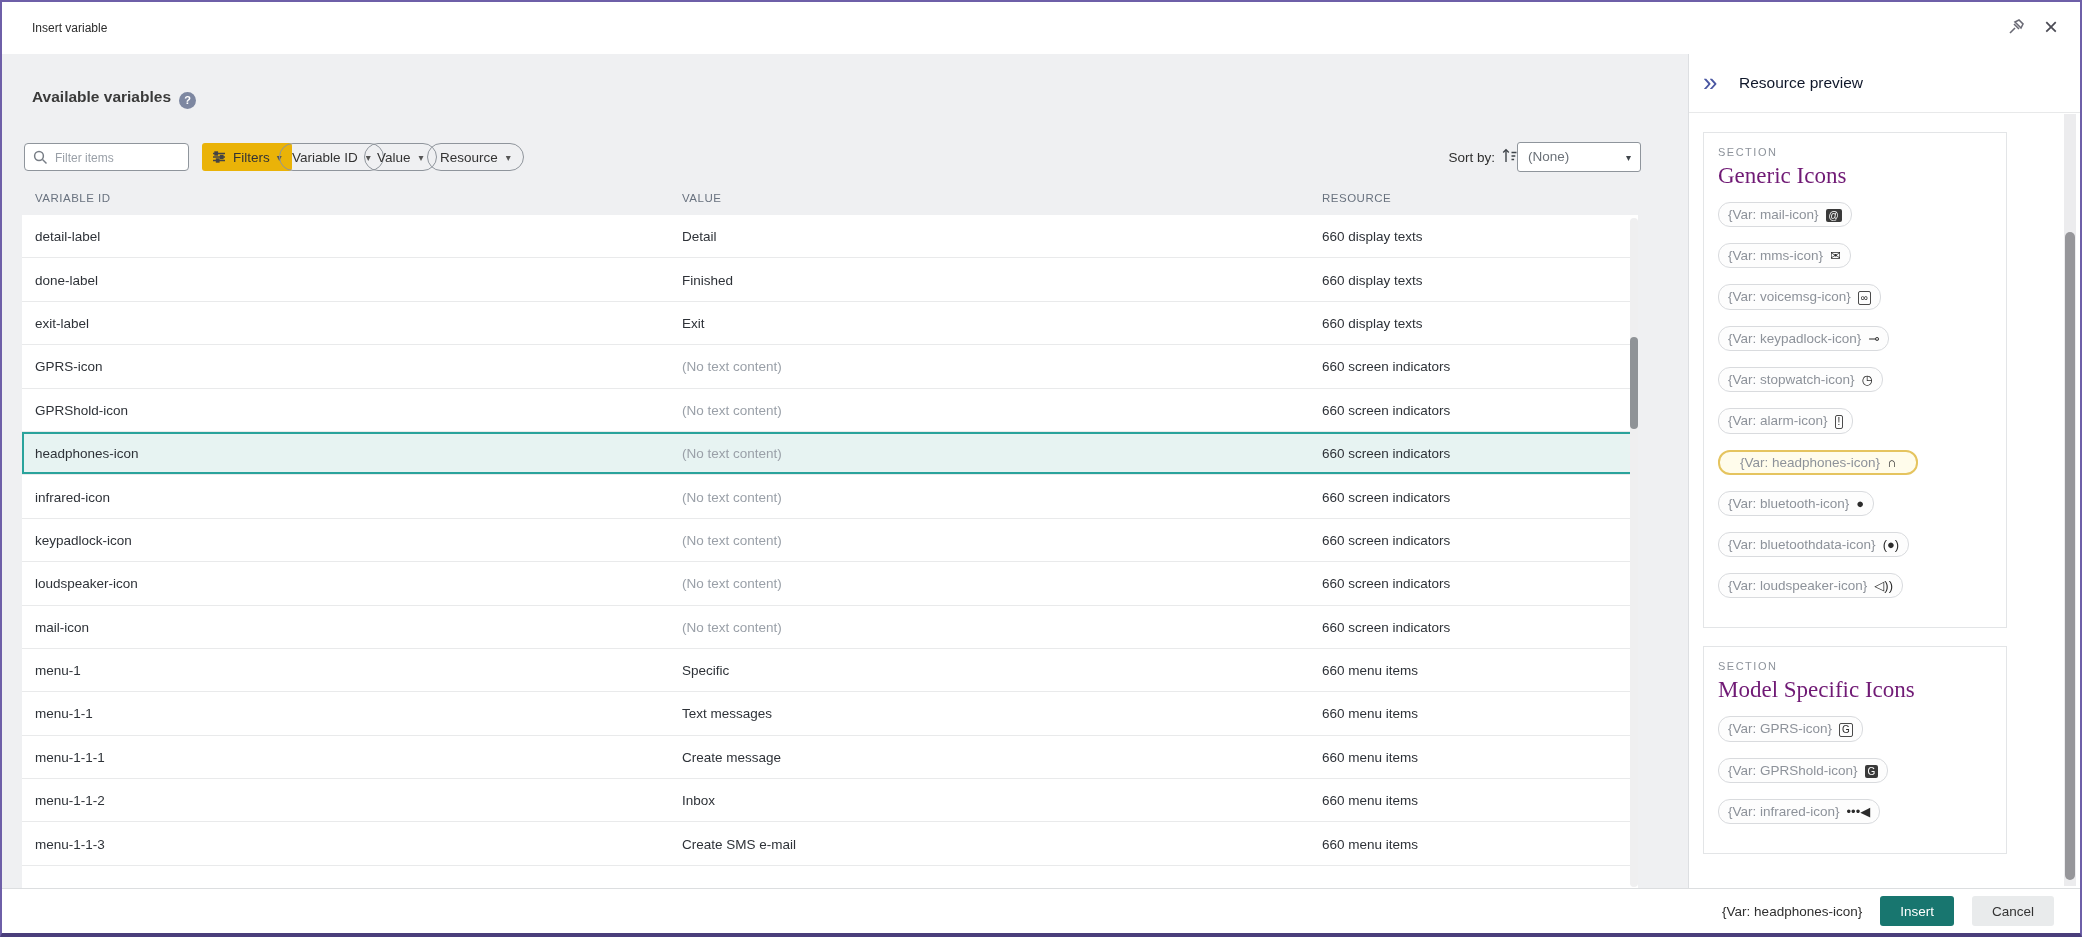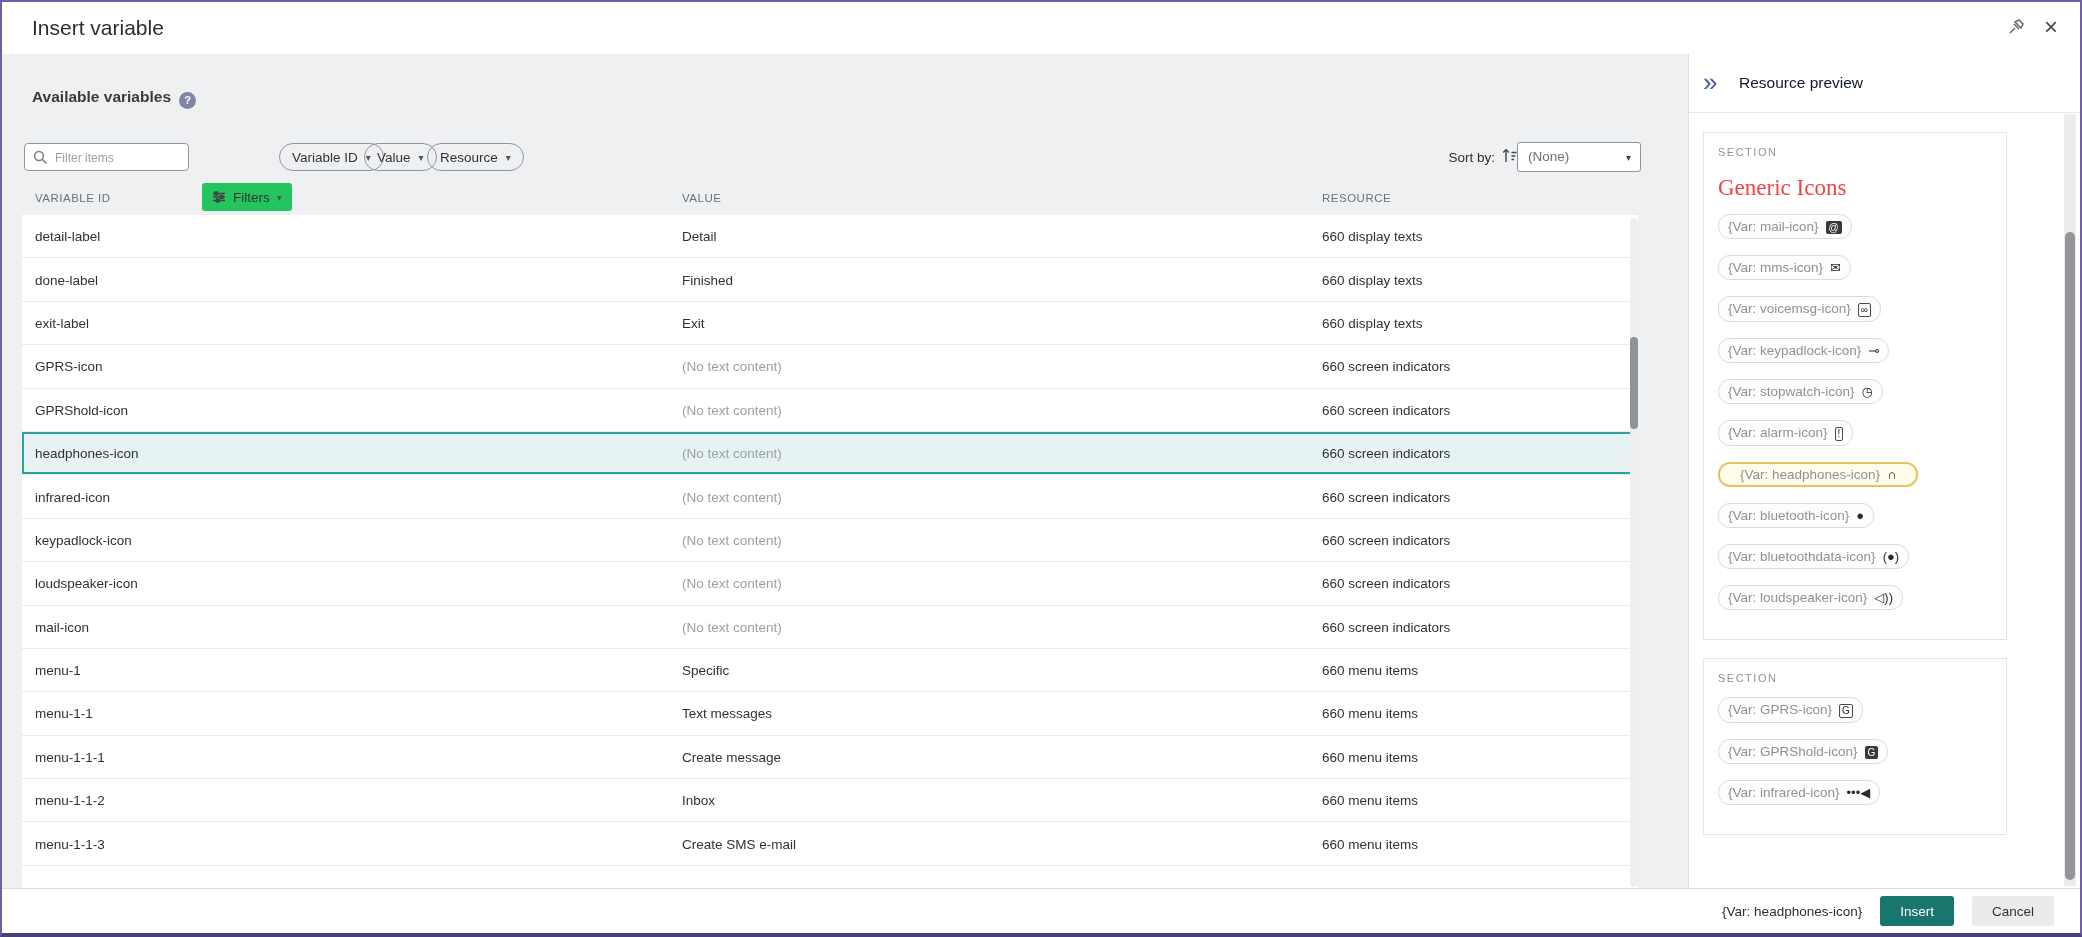--- a/index.html
+++ b/index.html
@@ -2,41 +2,41 @@
 <html><head>
 <meta charset="utf-8">
 <style>
   html,body{margin:0;padding:0;background:#fff;}
   body{font-family:"Liberation Sans","DejaVu Sans",sans-serif;-webkit-font-smoothing:antialiased;}
   .dialog{position:relative;width:2082px;height:937px;box-sizing:border-box;background:#fff;
     border:2px solid #6e5fa8;border-bottom:4px solid #4a3e7b;overflow:hidden;}
 
   
   .titlebar{position:absolute;top:0;left:0;right:0;height:52px;background:#fff;border-bottom:1px solid #e7e8ea;}
-  .dlg-title{position:absolute;left:30px;top:0;line-height:52px;font-size:21px;color:#2d2d2d;}
+  .dlg-title{position:absolute;left:30px;top:0;line-height:52px;font-size:12px;color:#2d2d2d;}
   .tb-pin{position:absolute;right:52px;top:13px;width:22px;height:22px;cursor:pointer;color:#6a6a75;}
   .tb-close{position:absolute;right:16px;top:10px;width:26px;height:30px;line-height:30px;text-align:center;
     font-size:24px;color:#4b4b55;cursor:pointer;}
 
   
   .content-bg{position:absolute;top:52px;left:0;right:0;bottom:45px;background:#eff0f2;}
 
   .avail-heading{position:absolute;left:30px;top:86px;font-size:15.5px;font-weight:700;color:#3a3a3a;}
   .help-icon{display:inline-block;margin-left:8px;width:17px;height:17px;border-radius:50%;background:#7d87a1;
     color:#fff;font-size:11px;font-weight:700;text-align:center;line-height:17px;vertical-align:-2px;cursor:pointer;}
 
   
   .search-box{position:absolute;left:22px;top:141px;width:165px;height:28px;background:#fff;
     border:1px solid #8f959c;border-radius:4px;box-sizing:border-box;}
   .search-box svg{position:absolute;left:8px;top:6px;}
   .search-input{position:absolute;left:28px;top:1px;width:130px;height:24px;border:0;outline:0;background:transparent;
     font-size:12px;color:#333;font-family:inherit;}
   .search-input::placeholder{color:#9aa0a8;}
-  .filters-btn{position:absolute;left:200px;top:141px;height:28px;padding:0 10px;background:#22c55e;border-radius:3px;
-    font-size:13.5px;color:#333;display:flex;align-items:center;gap:7px;cursor:pointer;margin-top:40px;}
+  .filters-btn{position:absolute;left:200px;top:141px;height:28px;padding:0 10px;background:#eab308;border-radius:3px;
+    font-size:13.5px;color:#333;display:flex;align-items:center;gap:7px;cursor:pointer;}
   .pill{position:absolute;top:141px;height:28px;box-sizing:border-box;border:1px solid #8f959c;border-radius:14px;
     padding:0 12px;font-size:13.5px;color:#333;display:flex;align-items:center;gap:8px;cursor:pointer;background:transparent;}
   .pill-1{left:277px;} .pill-2{left:362px;} .pill-3{left:425px;}
   .caret{font-size:10px;color:#555;}
   .sortby-label{position:absolute;left:1408px;top:148px;width:85px;text-align:right;font-size:13.5px;color:#2f2f2f;}
   .sort-dir{position:absolute;left:1499px;top:144px;cursor:pointer;}
   .sort-select{position:absolute;left:1515px;top:140px;width:124px;height:30px;box-sizing:border-box;background:#fff;
     border:1px solid #8f959c;border-radius:3px;cursor:pointer;}
   .sort-select .val{position:absolute;left:10px;top:0;line-height:28px;font-size:13.5px;color:#6b7178;}
   .sort-select .caret{position:absolute;right:9px;top:9px;color:#3f444a;}
@@ -54,21 +54,21 @@
   .tbl-thumb{position:absolute;left:1628px;top:335px;width:8px;height:92px;background:#8f9397;border-radius:4px;cursor:pointer;}
 
   
   .preview{position:absolute;left:1686px;top:52px;width:392px;height:836px;background:#fff;border-left:1px solid #dddfe2;box-sizing:border-box;}
   .preview-header{position:absolute;top:0;left:0;right:0;height:58px;background:#fff;border-bottom:1px solid #e8e9ea;}
   .collapse-btn{position:absolute;left:14px;top:8px;font-size:26px;color:#4a57a2;cursor:pointer;line-height:40px;}
   .preview-title{position:absolute;left:50px;top:0;line-height:58px;font-size:15.5px;color:#0f172a;}
   .panel-body{position:absolute;top:58px;left:0;width:374px;bottom:0;overflow:hidden;padding:20px 0 0 14px;box-sizing:border-box;}
   .section-box{width:304px;box-sizing:border-box;border:1px solid #e3e5e7;background:#fff;padding:13px 14px;margin-bottom:18px;}
   .section-label{font-size:11px;letter-spacing:1.5px;color:#8d939b;}
-  .section-title{font-family:"Liberation Serif","DejaVu Serif",serif;font-size:23px;color:#ef4444;margin-top:17px;}
+  .section-title{font-family:"Liberation Serif","DejaVu Serif",serif;font-size:23px;color:#701a75;margin-top:5px;}
   .chips{margin-top:13px;}
   .chip{display:table;border:1px solid #d9dbde;background:#fdfdfd;border-radius:12px;padding:4px 9px;margin-bottom:16px;
     font-size:13.5px;color:#8d929a;cursor:pointer;white-space:nowrap;}
   .chip.selected{border:2px solid #e5c45f;background:#fffceb;padding:3px 20px;}
   .glyph{margin-left:7px;color:#2b2b2b;font-size:13px;}
   .glyph.boxed{border:1px solid #4a4a4a;border-radius:2px;font-size:10px;line-height:12px;padding:0 2px;display:inline-block;}
   .glyph.boxed-dark{background:#3a3a3a;color:#fff;border-radius:2px;font-size:10px;line-height:13px;padding:0 3px;display:inline-block;}
   .pnl-track{position:absolute;right:4px;top:60px;bottom:4px;width:12px;background:#ececee;}
   .pnl-thumb{position:absolute;right:5px;top:178px;width:10px;height:648px;background:#96969a;border-radius:5px;cursor:pointer;}
 
@@ -279,20 +279,21 @@
               <span class="glyph">(●)</span>
   </div>
             <div class="chip">
     <span class="chip-text">{Var: loudspeaker-icon}</span>
               <span class="glyph">◁))</span>
   </div>
           </div>
   </div>
         <div class="section-box">
     <div class="section-label">SECTION</div>
+    <div class="section-title">Model Specific Icons</div>
     <div class="chips">
             <div class="chip">
     <span class="chip-text">{Var: GPRS-icon}</span>
               <span class="glyph boxed">G</span>
   </div>
             <div class="chip">
     <span class="chip-text">{Var: GPRShold-icon}</span>
               <span class="glyph boxed-dark">G</span>
   </div>
             <div class="chip">

